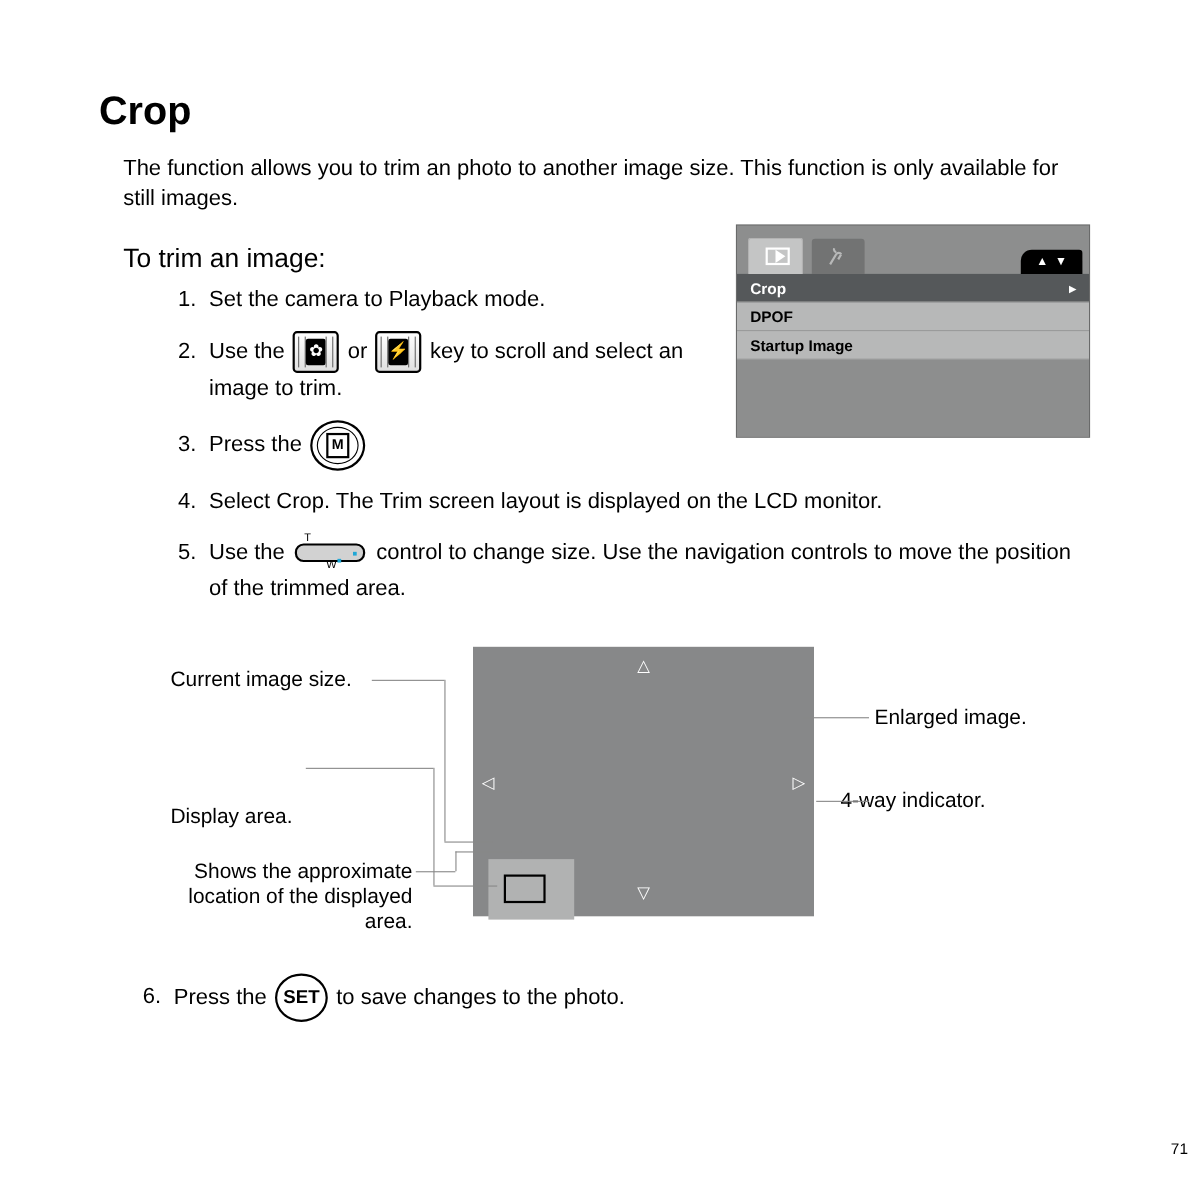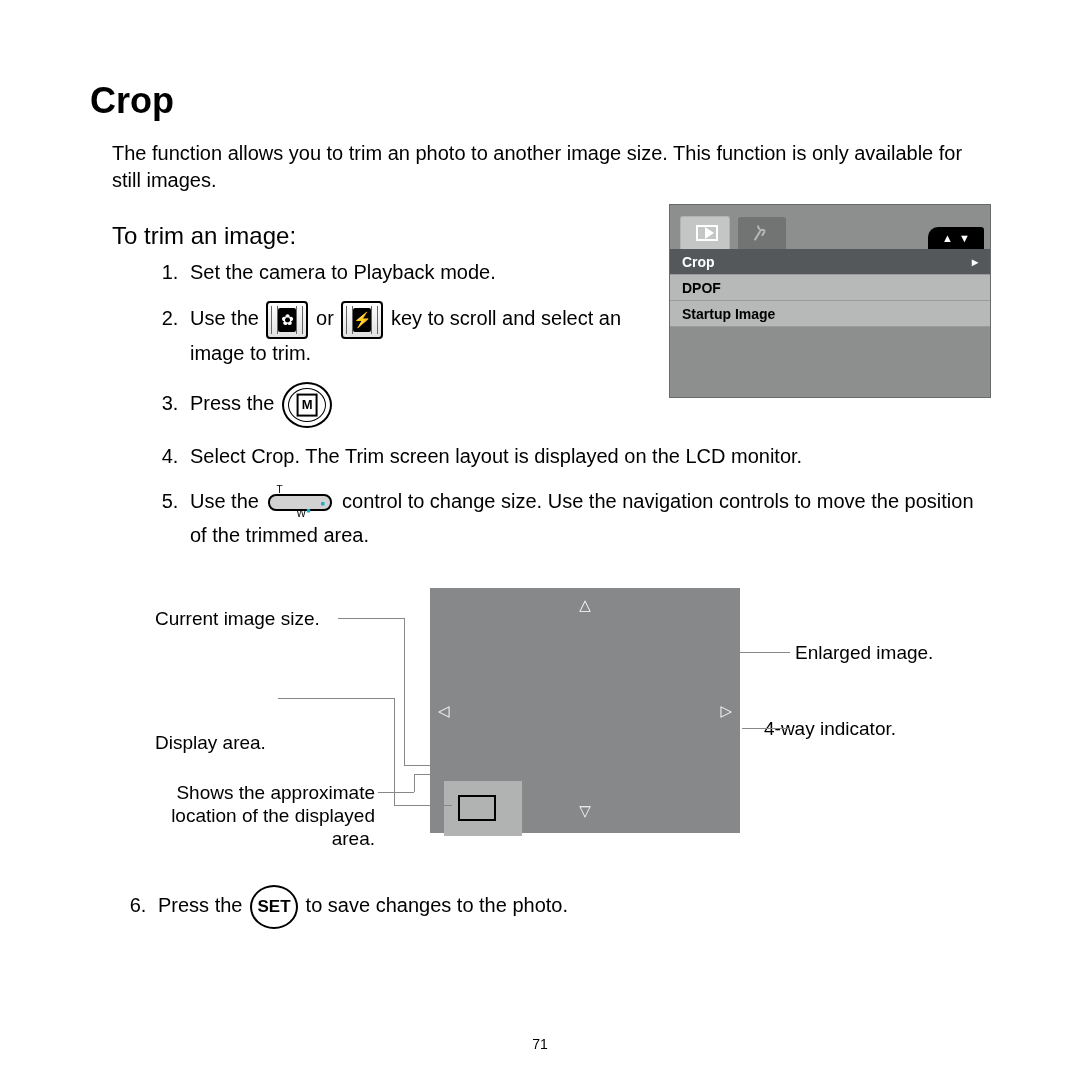--- a/index.html
+++ b/index.html
@@ -158,21 +158,21 @@
   .mini-map .box{
     position:absolute; left:14px; top:14px; width:34px; height:22px; border:2px solid #000; background:#b1b2b2;
   }
 
   
   .line{position:absolute; background:#888;}
   .hline{height:1px;}
   .vline{width:1px;}
 
   .page-num{
-    position:absolute; bottom:28px; left:0; right:0; text-align:center; font-size:14px;
+    position:absolute; bottom:28px; left:0; right:0; text-align:right; font-size:14px;
   }
 </style>
 </head>
 <body>
 
 <div class="page">
   <h1>Crop</h1>
   <p class="intro">The function allows you to trim an photo to another image size. This function is only available for still images.</p>
   <p class="sub">To trim an image:</p>
 

